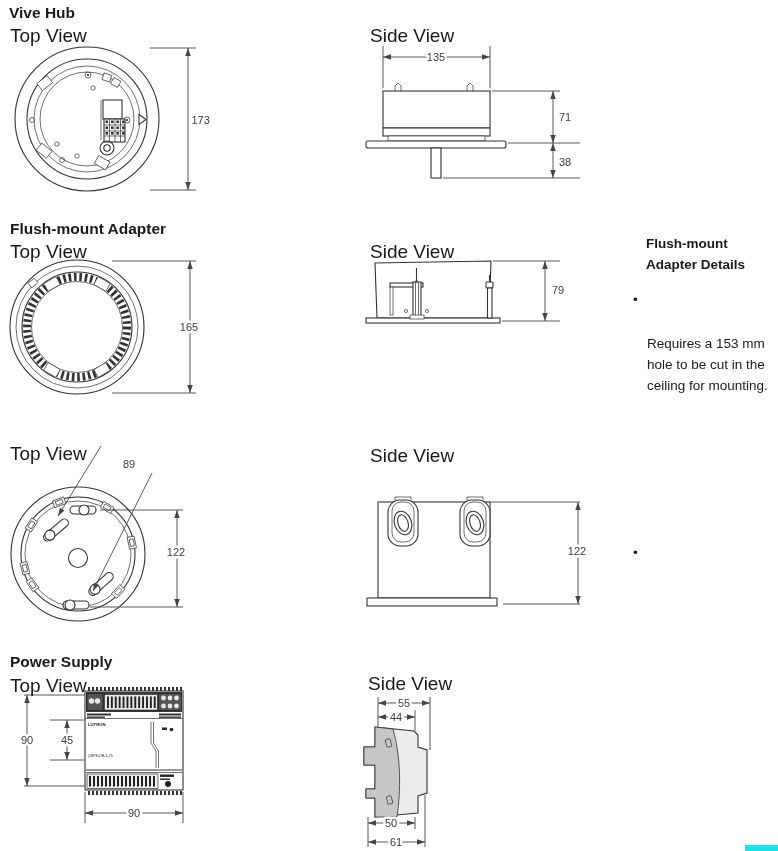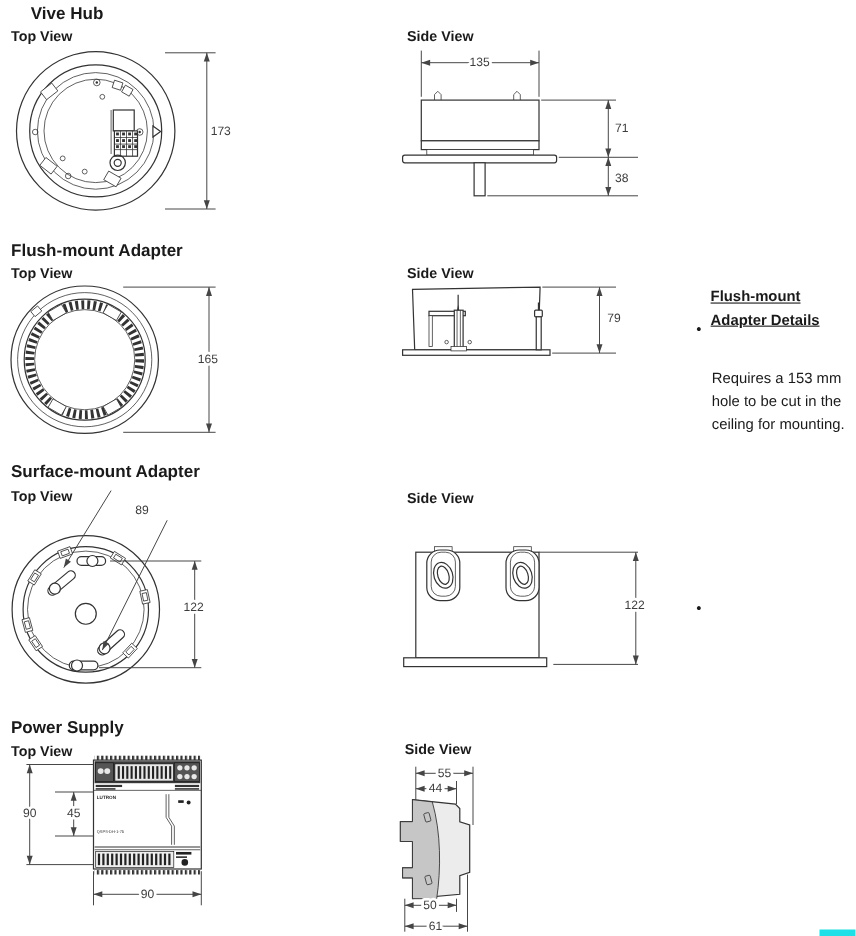--- a/index.html
+++ b/index.html
@@ -1,21 +1,21 @@
 <!DOCTYPE html>
 <html><head>
 <meta charset="utf-8">
 <style>
   html,body { margin:0; padding:0; background:#fff; }
   #page {
     position:relative; width:778px; height:851px; background:#ffffff;
     font-family:"Liberation Sans", sans-serif; color:#1a1a1a; overflow:hidden;
   }
   .h1 { position:absolute; font-size:15.5px; font-weight:bold; white-space:nowrap; }
-  .h2 { position:absolute; font-size:13px; font-weight:bold; white-space:nowrap; }
+  .h2 { position:absolute; font-size:19px; font-weight:normal; white-space:nowrap; }
   .det-h { position:absolute; width:118px; font-size:13.5px; font-weight:bold; line-height:21px; }
   .det-b { position:absolute; display:flex; font-size:13.5px; line-height:21px; }
   .det-b .dot { width:14px; flex:0 0 14px; }
   .det-b .txt { width:126px;margin-top:44px; }
   svg#art { position:absolute; left:0; top:0; }
   .dr  { stroke:#333; stroke-width:1.1; fill:none; }
   .drw { stroke:#333; stroke-width:1.1; fill:#fff; }
   .drt { stroke:#333; stroke-width:0.7; fill:none; }
   .drtw{ stroke:#333; stroke-width:0.7; fill:#fff; }
   .dl  { stroke:#454545; stroke-width:0.9; fill:none; }
@@ -336,34 +336,33 @@
       <line x1="425" y1="795" x2="425" y2="847" class="dl"></line>
       <line x1="368" y1="823" x2="415" y2="823" class="dl" marker-start="url(#arw)" marker-end="url(#arw)"></line>
       <text x="391" y="823" class="dim" text-anchor="middle" dominant-baseline="central">50</text>
       <line x1="368" y1="842" x2="425" y2="842" class="dl" marker-start="url(#arw)" marker-end="url(#arw)"></line>
       <text x="396" y="842" class="dim" text-anchor="middle" dominant-baseline="central">61</text>
     </g>
 
     <rect x="745" y="845" width="33" height="6" fill="#1EE0E6"></rect>
   </svg>
 
-  <div class="h1" style="left:28px; top:4px;">Vive Hub</div>
+  <div class="h1" style="left:9px; top:4px;">Vive Hub</div>
   <div class="h2" style="left:10px; top:25px;">Top View</div>
   <div class="h2" style="left:370px; top:25px;">Side View</div>
 
   <div class="h1" style="left:10px; top:220px;text-align:right;">Flush-mount Adapter</div>
   <div class="h2" style="left:10px; top:241px;">Top View</div>
   <div class="h2" style="left:370px; top:241px;">Side View</div>
-  <div class="det-h" style="left:646px; top:259px;text-decoration:underline;">Flush-mount Adapter Details</div>
+  <div class="det-h" style="left:646px; top:233px;">Flush-mount Adapter Details</div>
   <div class="det-b" style="left:633px; top:289px;">
     <span class="dot">•</span>
     <span class="txt">Requires a 153 mm hole to be cut in the ceiling for mounting.</span>
   </div>
 
-  <div class="h1" style="left:10px; top:421px;">Surface-mount Adapter</div>
   <div class="h2" style="left:10px; top:443px;">Top View</div>
   <div class="h2" style="left:370px; top:445px;">Side View</div>
   <div class="det-b" style="left:633px; top:542px;">
     <span class="dot">•</span>
   </div>
 
   <div class="h1" style="left:10px; top:653px;">Power Supply</div>
   <div class="h2" style="left:10px; top:675px;">Top View</div>
   <div class="h2" style="left:368px; top:673px;">Side View</div>
 

